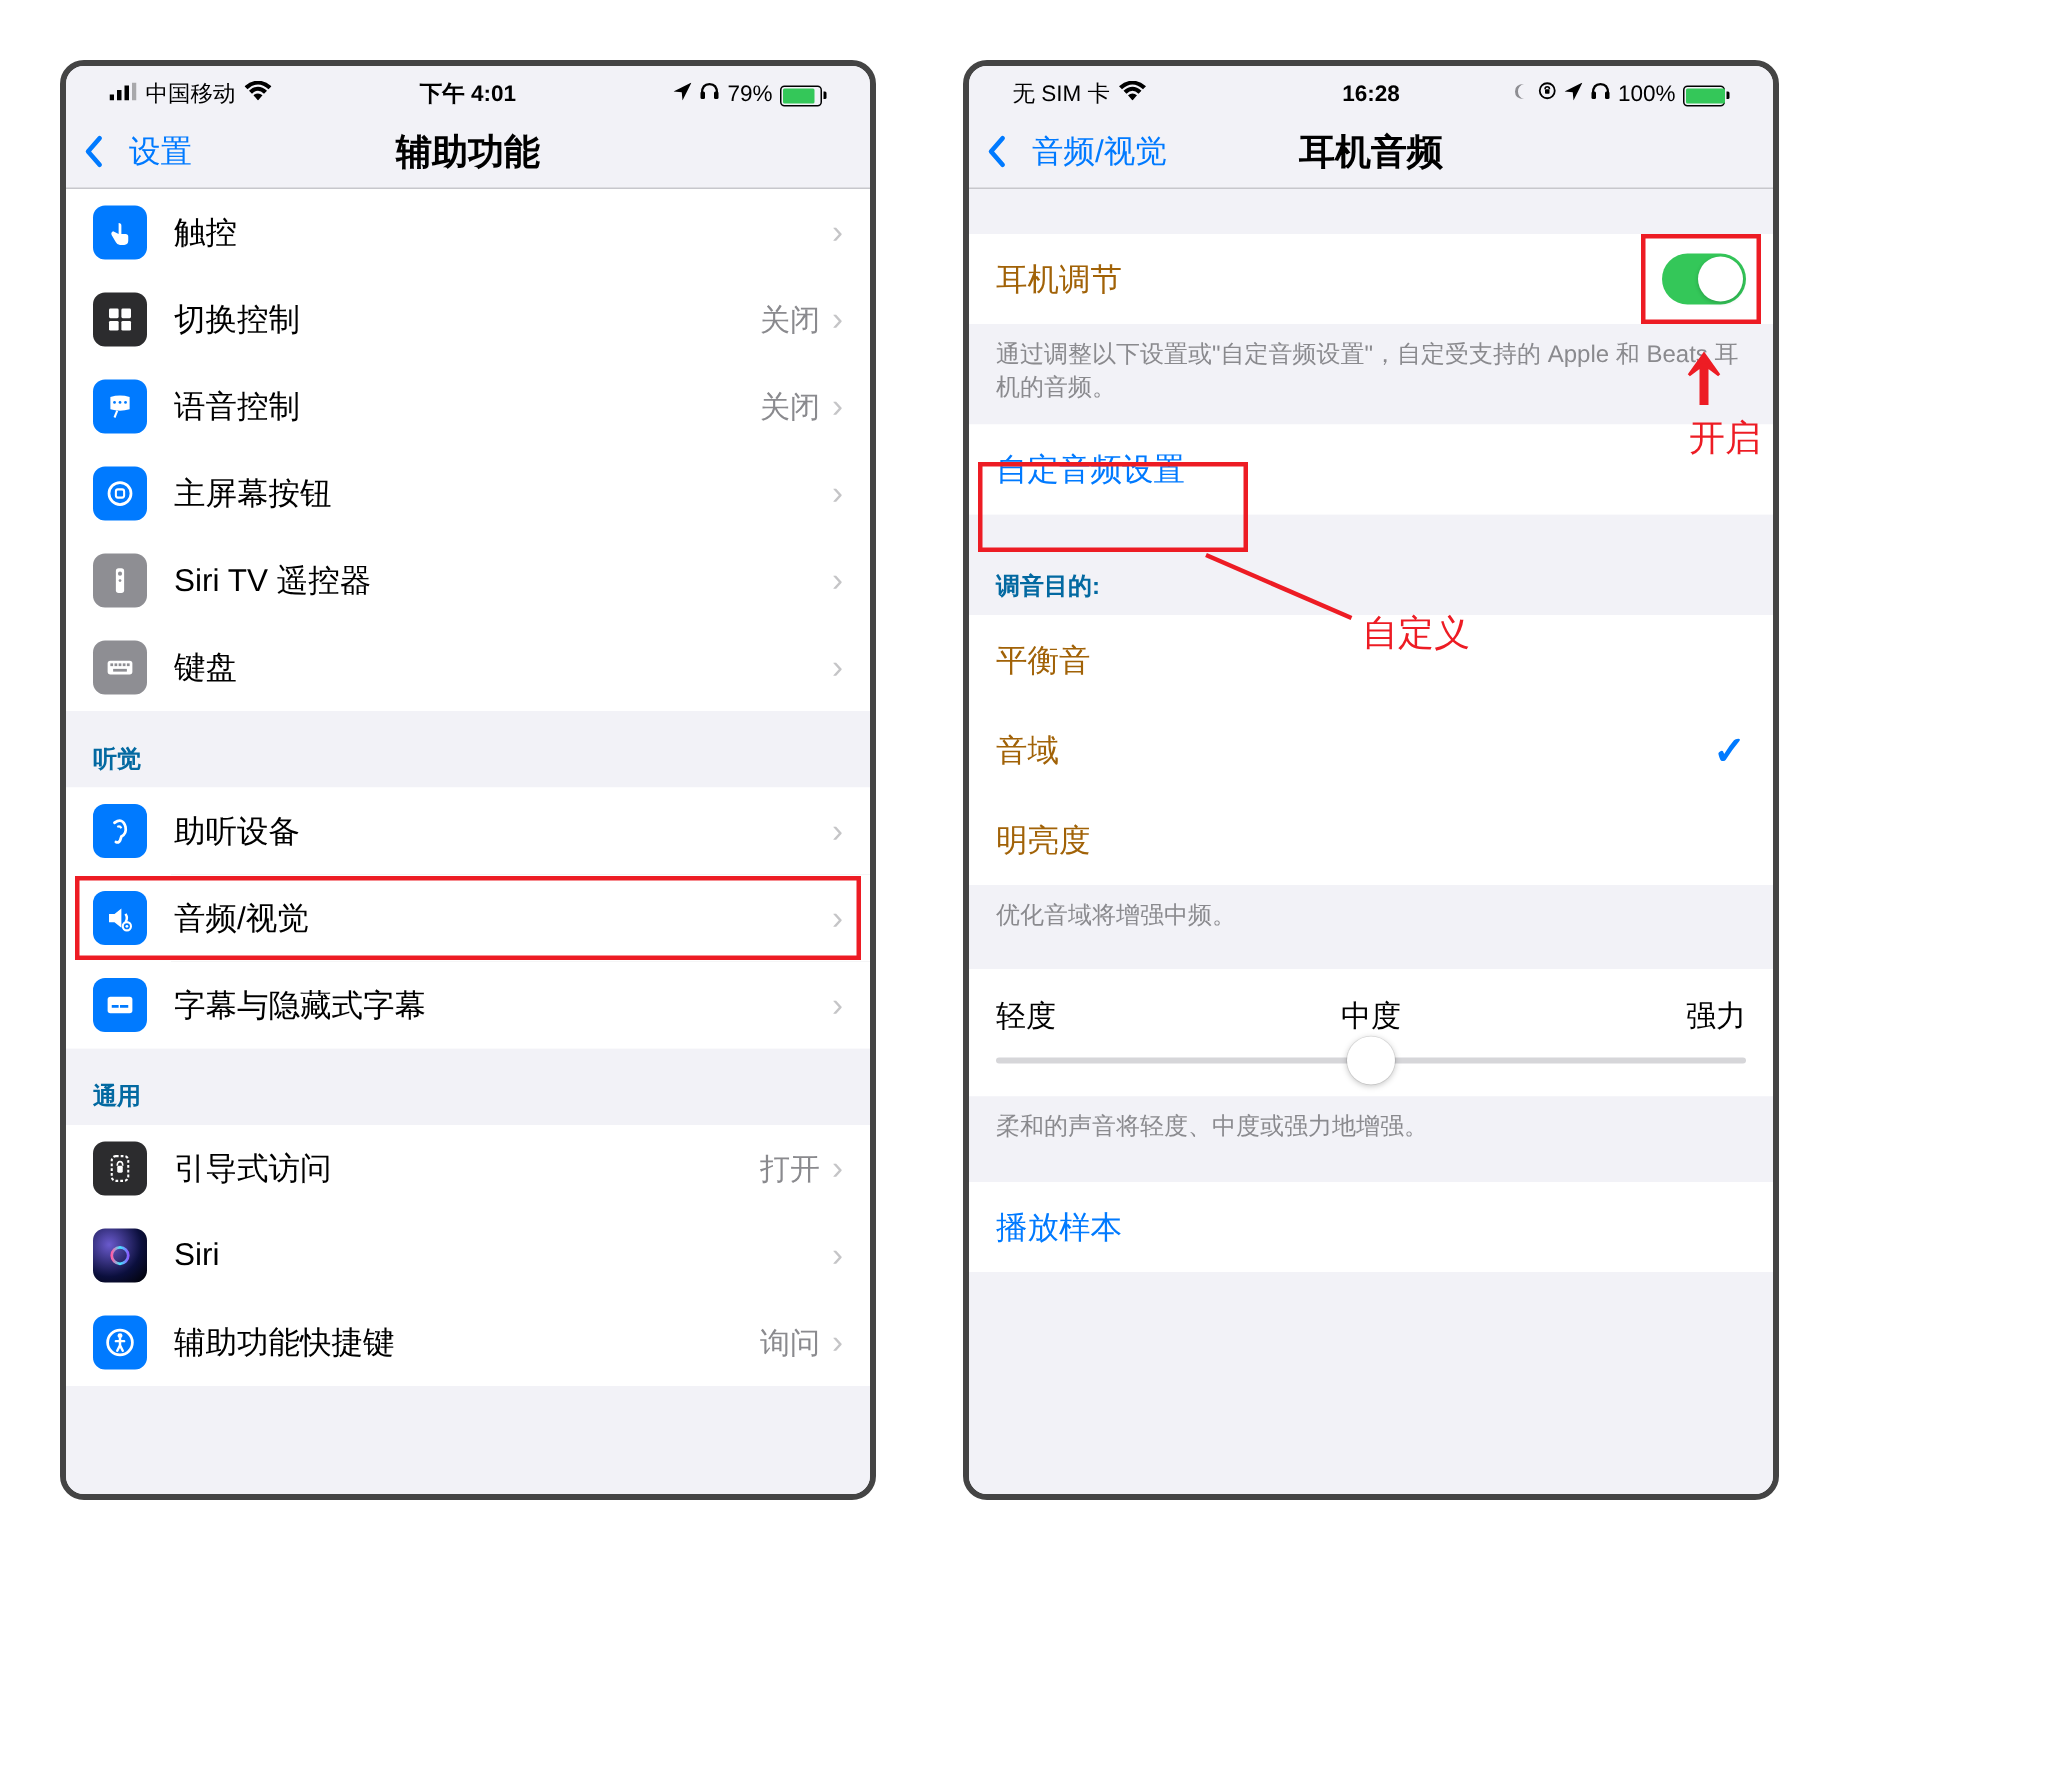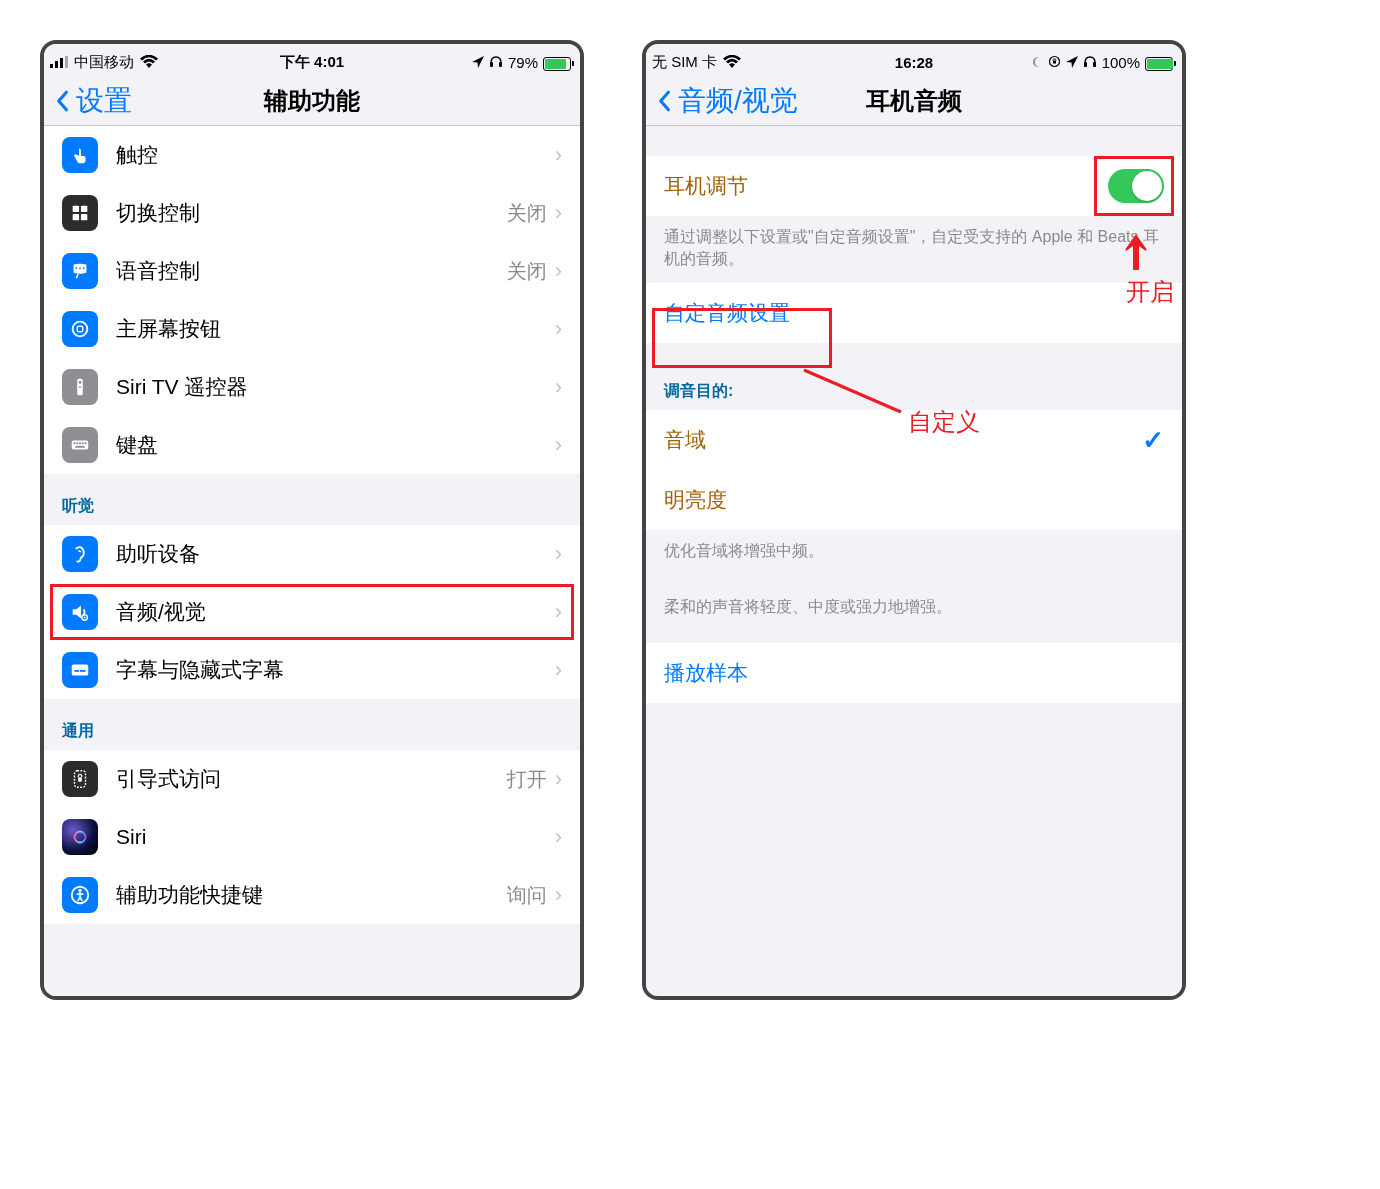--- a/index.html
+++ b/index.html
@@ -1,25 +1,25 @@
 <!DOCTYPE html>
 <html><head>
   <meta charset="utf-8">
   <style>
     * { box-sizing: border-box; margin: 0; padding: 0; }
     body { font-family: -apple-system, "Helvetica Neue", Arial, sans-serif; background: #fff; display: flex; gap: 58px; padding: 40px; }
     .phone { width: 544px; height: 960px; border: 4px solid #444; border-radius: 16px; background: #f2f2f7; overflow: hidden; position: relative; flex-shrink: 0; }
     
-    .status-bar { height: 32px; display: flex; align-items: center; justify-content: space-between; padding: 4px 6px 0; background: #f2f2f7; font-size: 15px; font-weight: 500; color: #000; }
+    .status-bar { height: 32px; display: flex; align-items: center; justify-content: space-between; padding: 4px 29px 0; background: #f2f2f7; font-size: 15px; font-weight: 500; color: #000; }
     .status-left { display: flex; align-items: center; gap: 6px; }
     .status-right { display: flex; align-items: flex-end; gap: 5px; }
     .status-center { position: absolute; left: 50%; transform: translateX(-50%); font-size: 15px; font-weight: 600; }
     
     .nav-bar { height: 50px; display: flex; align-items: center; padding: 0 10px; background: #f2f2f7; position: relative; border-bottom: 0.5px solid #c7c7cc; }
-    .nav-back { display: flex; align-items: center; color: #007aff; font-size: 28px; gap: 6px; cursor: pointer; }
+    .nav-back { display: flex; align-items: center; color: #007aff; font-size: 21px; gap: 16px; cursor: pointer; }
     .nav-title { position: absolute; left: 50%; transform: translateX(-50%); font-size: 24px; font-weight: 600; color: #000; }
     
     .content { height: calc(100% - 82px); overflow-y: auto; background: #f2f2f7; }
     
     .cell-group { background: #fff; }
     .cell { display: flex; align-items: center; height: 58px; padding: 0 18px; background: #fff; position: relative; cursor: pointer; }
     .cell::after { content: ''; position: absolute; left: 70px; right: 0; bottom: 0; height: 0.5px; background: #d6d6d9; }
     .cell:last-child::after { display: none; }
     .cell-icon { width: 36px; height: 36px; border-radius: 8px; margin-right: 18px; display: flex; align-items: center; justify-content: center; flex-shrink: 0; }
     .cell-icon svg { width: 22px; height: 22px; }
@@ -343,30 +343,43 @@
 
     <div class="cell-group">
       <div class="cell2 link-cell">
         <span class="cell2-label">自定音频设置</span>
       </div>
     </div>
 
     <div class="section-header" style="padding-top:38px">调音目的:</div>
     <div class="cell-group">
       <div class="cell2">
+        <span class="cell2-label">平衡音</span>
+      </div>
+      <div class="cell2">
         <span class="cell2-label">音域</span>
         <span class="checkmark">✓</span>
       </div>
       <div class="cell2">
         <span class="cell2-label">明亮度</span>
       </div>
     </div>
     <div class="section-footer">优化音域将增强中频。</div>
 
     <div class="gap" style="height:10px"></div>
+    <div class="slider-container">
+      <div class="slider-labels">
+        <span>轻度</span>
+        <span>中度</span>
+        <span>强力</span>
+      </div>
+      <div class="slider-track">
+        <div class="slider-thumb"></div>
+      </div>
+    </div>
     <div class="section-footer">柔和的声音将轻度、中度或强力地增强。</div>
 
     <div class="gap" style="height:12px"></div>
     <div class="cell-group">
       <div class="cell2 link-cell">
         <span class="cell2-label">播放样本</span>
       </div>
     </div>
   </div>
 

